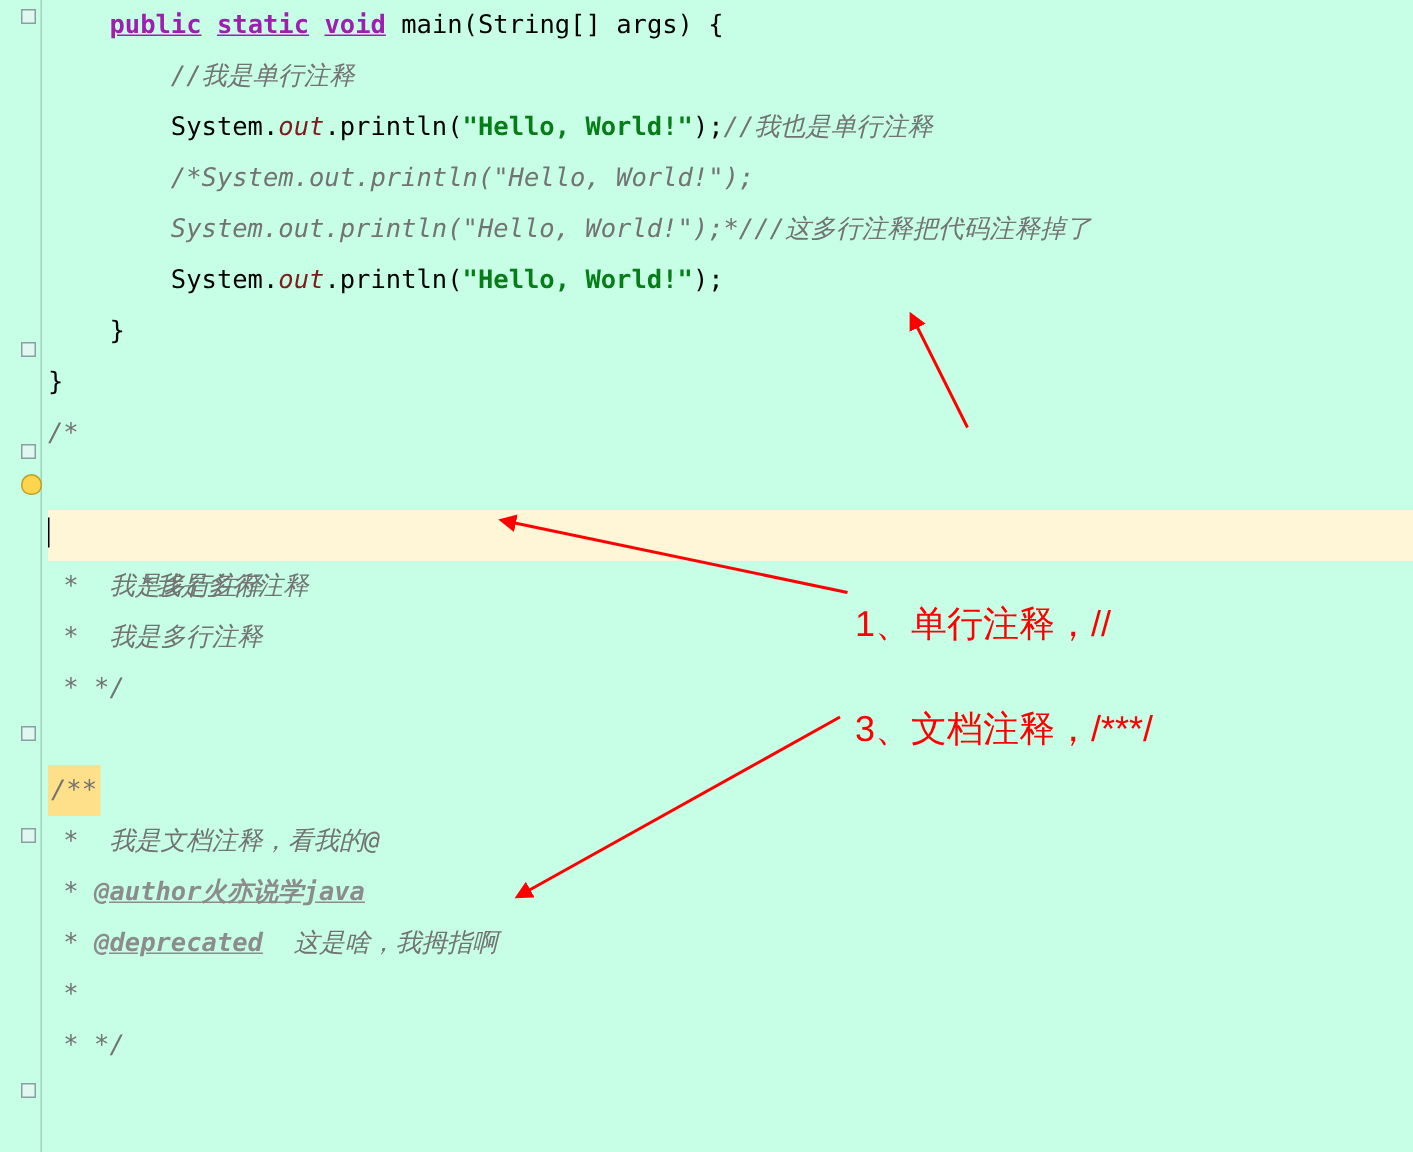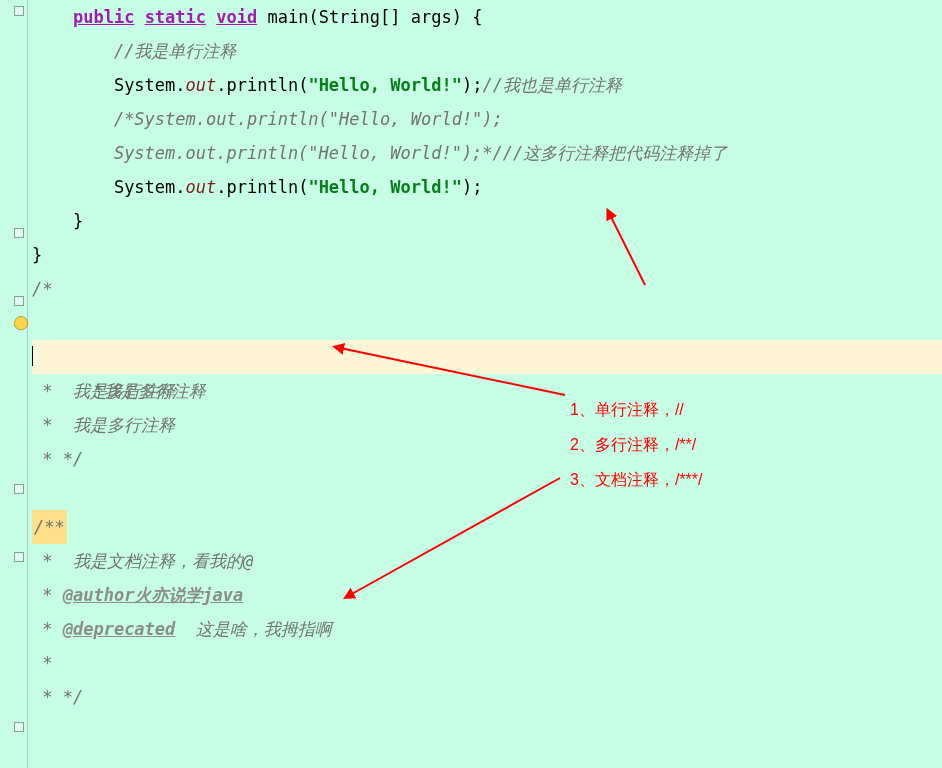--- a/index.html
+++ b/index.html
@@ -79,21 +79,21 @@
     background: #000;
     vertical-align: middle;
     position: relative;
     top: -2px;
   }
 
   .annotation {
     position: absolute;
     color: #ff0000;
     font-family: "Microsoft YaHei", sans-serif;
-    font-size: 16px;
+    font-size: 24px;
     white-space: pre;
   }
 
   svg.arrow {
     position: absolute;
     pointer-events: none;
     overflow: visible;
   }
 </style>
 </head>
@@ -152,21 +152,20 @@
 
     <div class="line"><span class="comment"> * </span><span class="doctag">@deprecated</span><span class="comment">  这是啥，我拇指啊</span></div>
 
     <div class="line"><span class="comment"> *</span></div>
 
     <div class="line"><span class="comment"> * */</span></div>
 
   </div>
 
   <div class="annotation" style="left:570px; top:400px;">1、单行注释，//</div>
-  <div class="annotation" style="left:570px; top:435px;">2、多行注释，/**/</div>
   <div class="annotation" style="left:570px; top:470px;">3、文档注释，/***/</div>
 
   <svg class="arrow" style="left:0; top:0; width:942px; height:768px;">
     <defs>
       <marker id="ah" markerWidth="10" markerHeight="10" refX="2" refY="3" orient="auto">
         <path d="M0,0 L6,3 L0,6 Z" fill="#ff0000"></path>
       </marker>
     </defs>
 
     <line x1="645" y1="285" x2="610" y2="215" stroke="#ff0000" stroke-width="2" marker-end="url(#ah)"></line>

